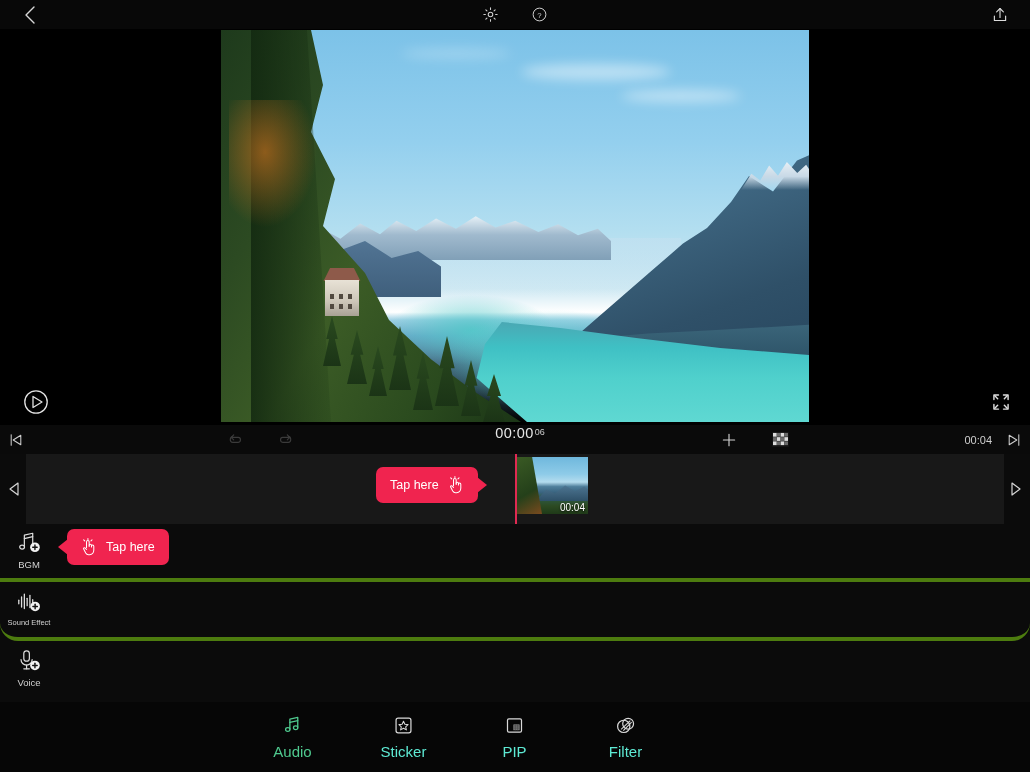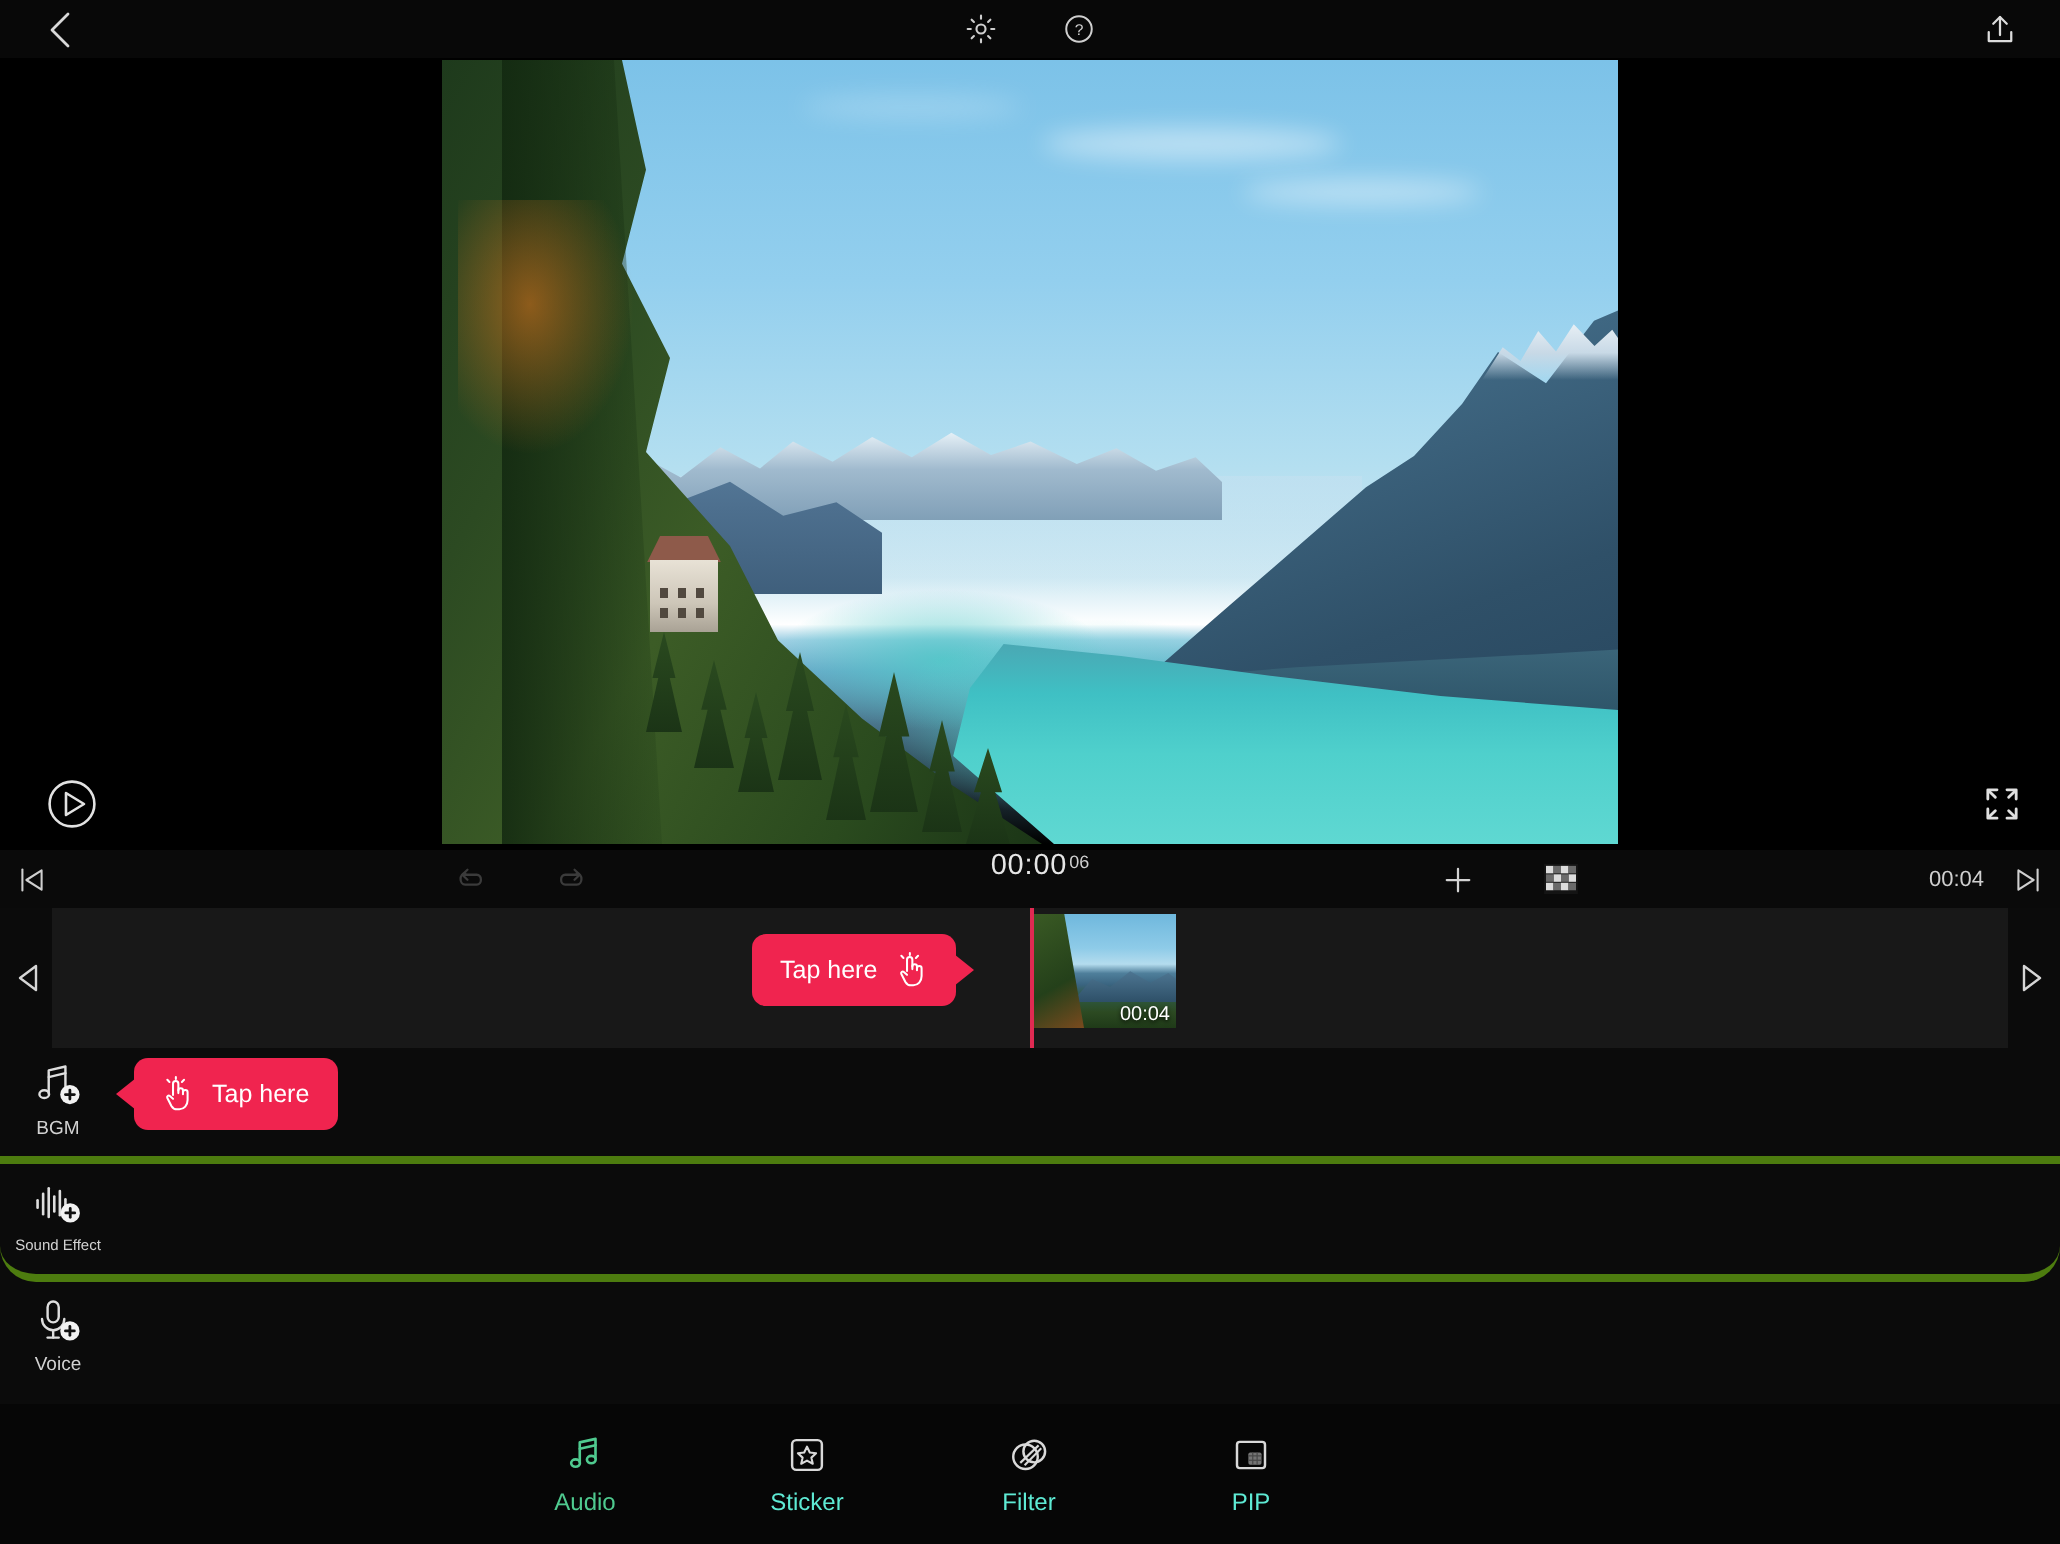--- a/index.html
+++ b/index.html
@@ -269,21 +269,21 @@
     display: flex; align-items: center;
   }
   .nav-item {
     width: 111px; height: 62px;
     display: flex; flex-direction: column; align-items: center;
     justify-content: center; gap: 6px;
     color: #5eead4;
   }
   #nav-audio { margin-left: 237px; color: #4fca8f; }
   #nav-sticker { margin-left: 0; }
-  .nav-label { font-size: 12px; text-align: center; }
+  .nav-label { font-size: 15px; text-align: center; }
   .nav-icon { height: 22px; display: flex; align-items: center; }
 </style>
 </head>
 <body>
 
 <div id="app">
 
   <div id="topbar">
     <div class="tb-icon" id="back-btn">
       <svg width="16" height="22" viewBox="0 0 16 22">
@@ -574,44 +574,44 @@
       <span class="nav-icon">
         <svg width="21" height="21" viewBox="0 0 24 24">
           <rect x="3.5" y="3.5" width="17" height="17" rx="2.4" fill="none" stroke="#d9d9d9" stroke-width="1.4"></rect>
           <polygon points="12,7.2 13.6,10.6 17.2,11 14.5,13.5 15.3,17 12,15.2 8.7,17 9.5,13.5 6.8,11 10.4,10.6" fill="none" stroke="#d9d9d9" stroke-width="1.2" stroke-linejoin="round"></polygon>
         </svg>
       </span>
       <span class="nav-label">Sticker</span>
     </div>
 
 
-    <div class="nav-item" id="nav-filter">
-      <span class="nav-icon">
-        <svg width="21" height="21" viewBox="0 0 24 24">
-          <g fill="none" stroke="#d9d9d9" stroke-width="1.4">
-            <circle cx="10" cy="13" r="7"></circle>
-              <circle cx="15" cy="10" r="6.2"></circle>
-            <line x1="7" y1="16.5" x2="17.5" y2="6.5" stroke-width="1.2"></line>
-            <line x1="9.5" y1="17.8" x2="19" y2="8.2" stroke-width="1.2"></line>
-          </g>
-        </svg>
-      </span>
-      <span class="nav-label">Filter</span>
-    </div>
-
     <div class="nav-item" id="nav-pip">
       <span class="nav-icon">
         <svg width="21" height="21" viewBox="0 0 24 24">
           <rect x="4" y="4.5" width="16" height="15" rx="1.6" fill="none" stroke="#d9d9d9" stroke-width="1.4"></rect>
           <rect x="10.5" y="10.5" width="7.5" height="7" rx="1" fill="#9a9a9a" opacity=".75"></rect>
           <g stroke="#4a4a4a" stroke-width=".7">
             <line x1="10.5" y1="12.5" x2="18" y2="12.5"></line>
               <line x1="10.5" y1="15" x2="18" y2="15"></line>
             <line x1="13" y1="10.5" x2="13" y2="17.5"></line>
               <line x1="15.5" y1="10.5" x2="15.5" y2="17.5"></line>
           </g>
         </svg>
       </span>
       <span class="nav-label">PIP</span>
     </div>
+
+    <div class="nav-item" id="nav-filter">
+      <span class="nav-icon">
+        <svg width="21" height="21" viewBox="0 0 24 24">
+          <g fill="none" stroke="#d9d9d9" stroke-width="1.4">
+            <circle cx="10" cy="13" r="7"></circle>
+              <circle cx="15" cy="10" r="6.2"></circle>
+            <line x1="7" y1="16.5" x2="17.5" y2="6.5" stroke-width="1.2"></line>
+            <line x1="9.5" y1="17.8" x2="19" y2="8.2" stroke-width="1.2"></line>
+          </g>
+        </svg>
+      </span>
+      <span class="nav-label">Filter</span>
+    </div>
   </div>
 
 </div>
 
 </body></html>

